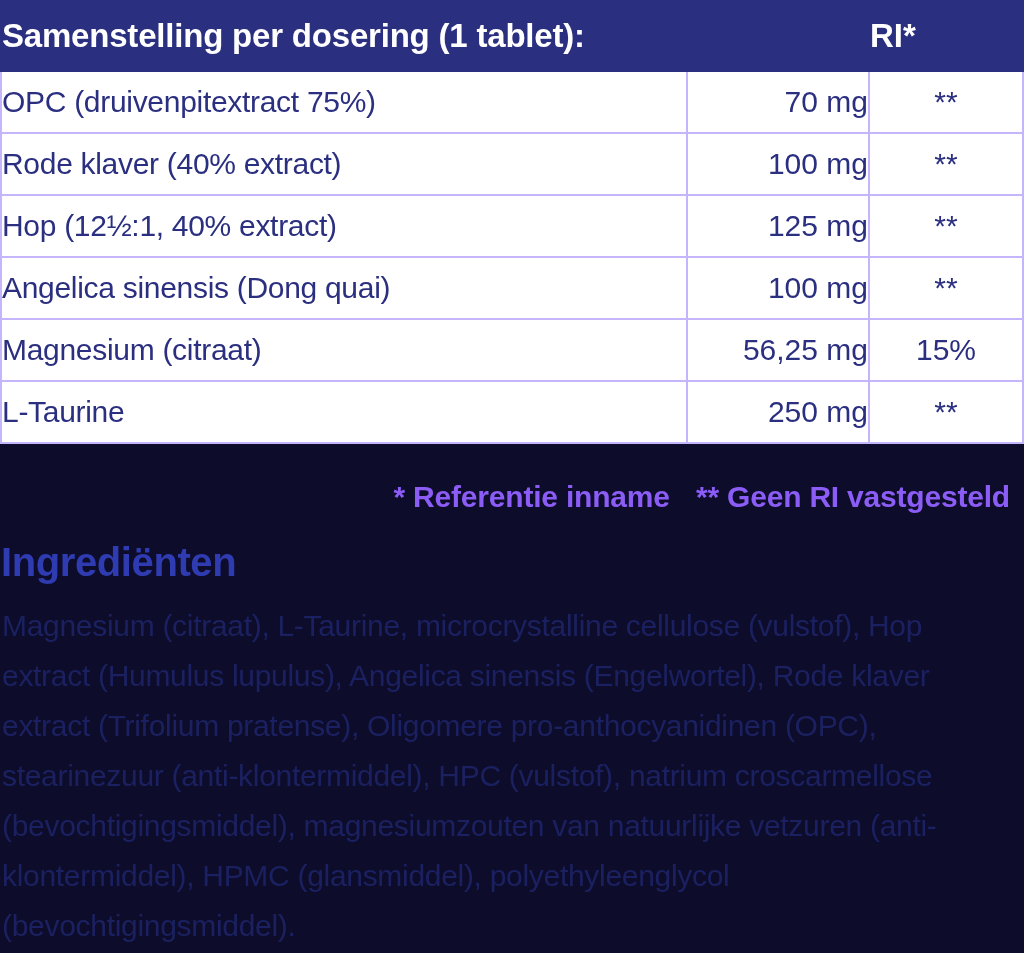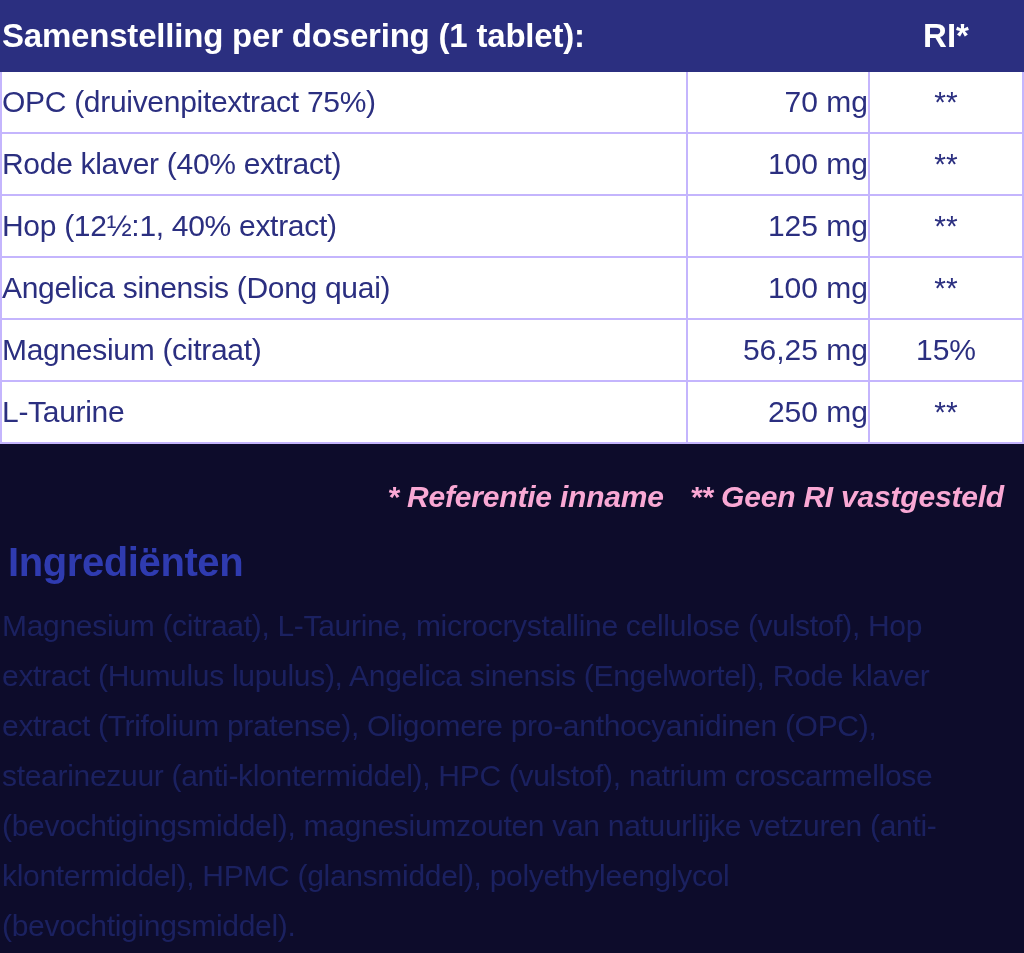--- a/index.html
+++ b/index.html
@@ -41,21 +41,21 @@
     height: 68px;
   }
   .head-title {
     text-align: left;
     padding-left: 26px;
     font-size: 33px;
     font-weight: bold;
     letter-spacing: -0.2px;
   }
   .head-ri {
-    text-align: center;
+    text-align: left;
     padding-right: 22px;
     font-size: 33px;
     font-weight: bold;
   }
   .col-name { width: 686px; }
   .col-amount { width: 182px; }
   .col-ri { width: 154px; }
 
   .nutri-table tbody td {
     height: 60px;
@@ -75,33 +75,32 @@
   }
   .cell-ri {
     text-align: center;
     font-size: 30px;
   }
 
   
   .footnote {
     margin-top: 36px;
     text-align: right;
-    padding-right: 20px;
-    color: #f9a8d4;
+    padding-right: 14px;
+    color: #8b5cf6;
     font-size: 30px;
-    font-style: italic;
     font-weight: bold;
     letter-spacing: -0.2px;
   }
   .footnote .fn-item { margin-left: 18px; }
 
   
   .ingredients-heading {
     margin-top: 26px;
-    padding-left: 8px;
+    padding-left: 1px;
     color: #2f3bb0;
     font-size: 40px;
     font-weight: bold;
     letter-spacing: -0.4px;
   }
   .ingredients-body {
     margin-top: 16px;
     padding-left: 2px;
     padding-right: 24px;
     color: #1b2160;

